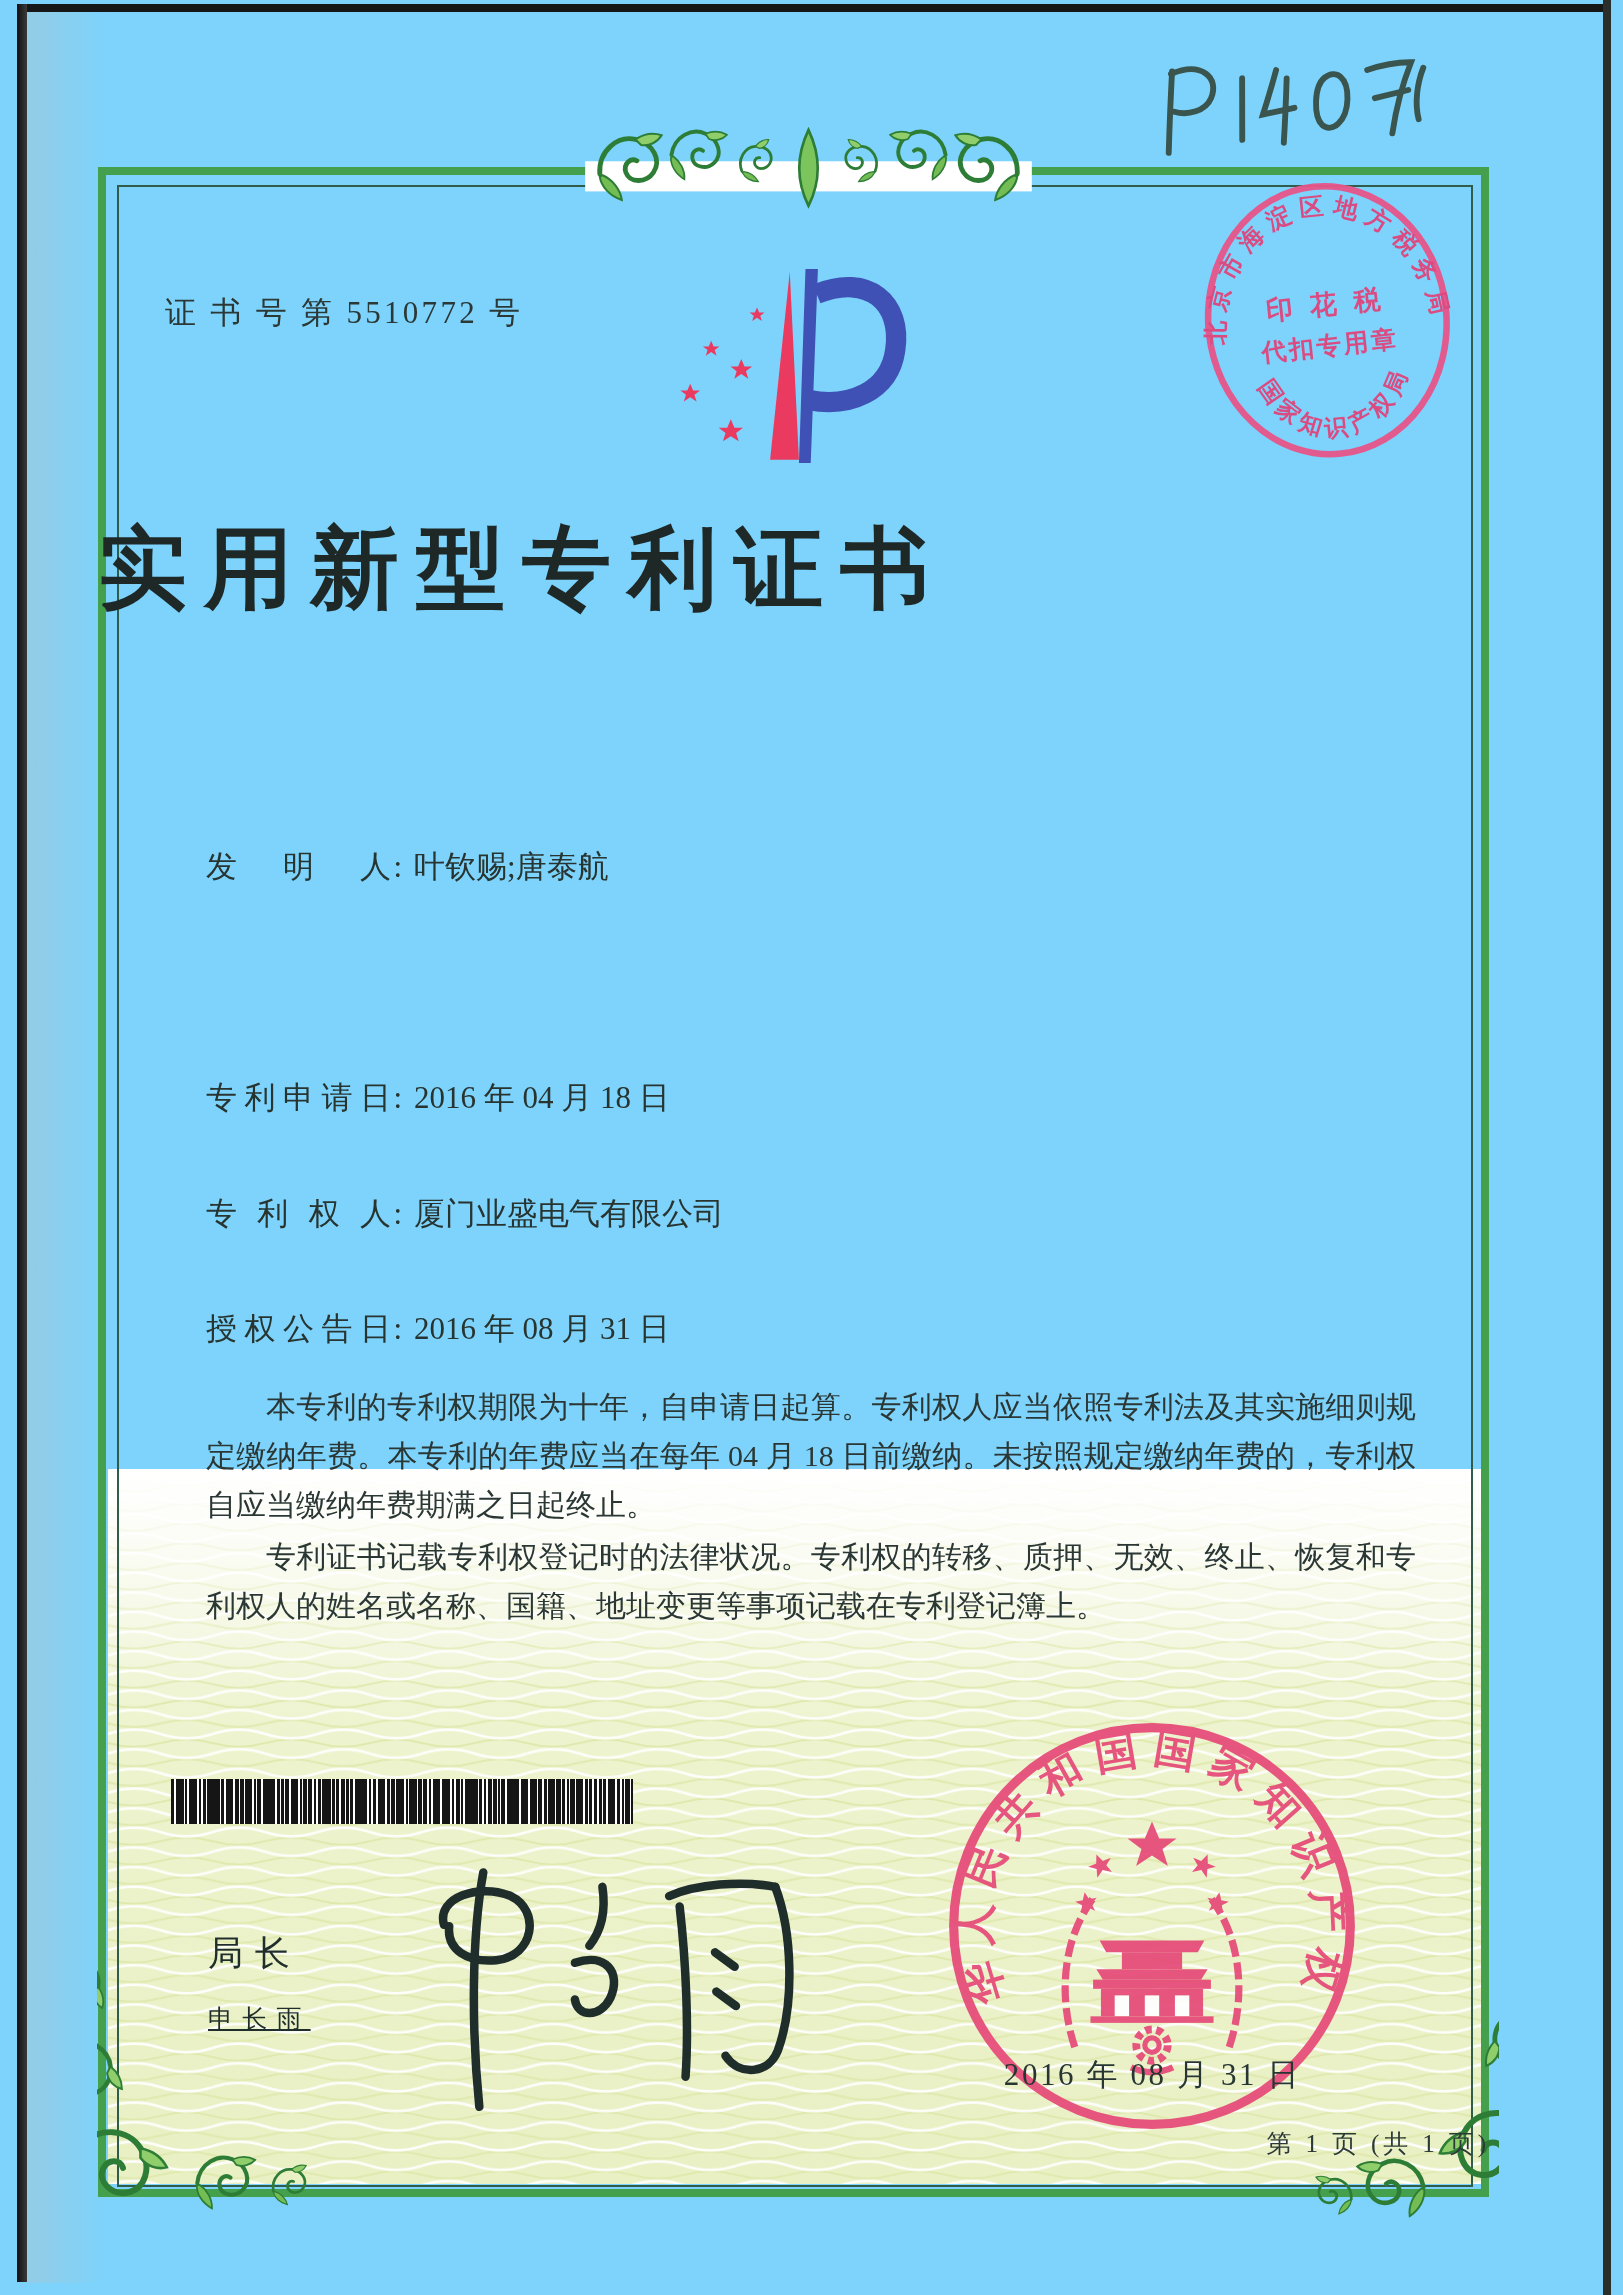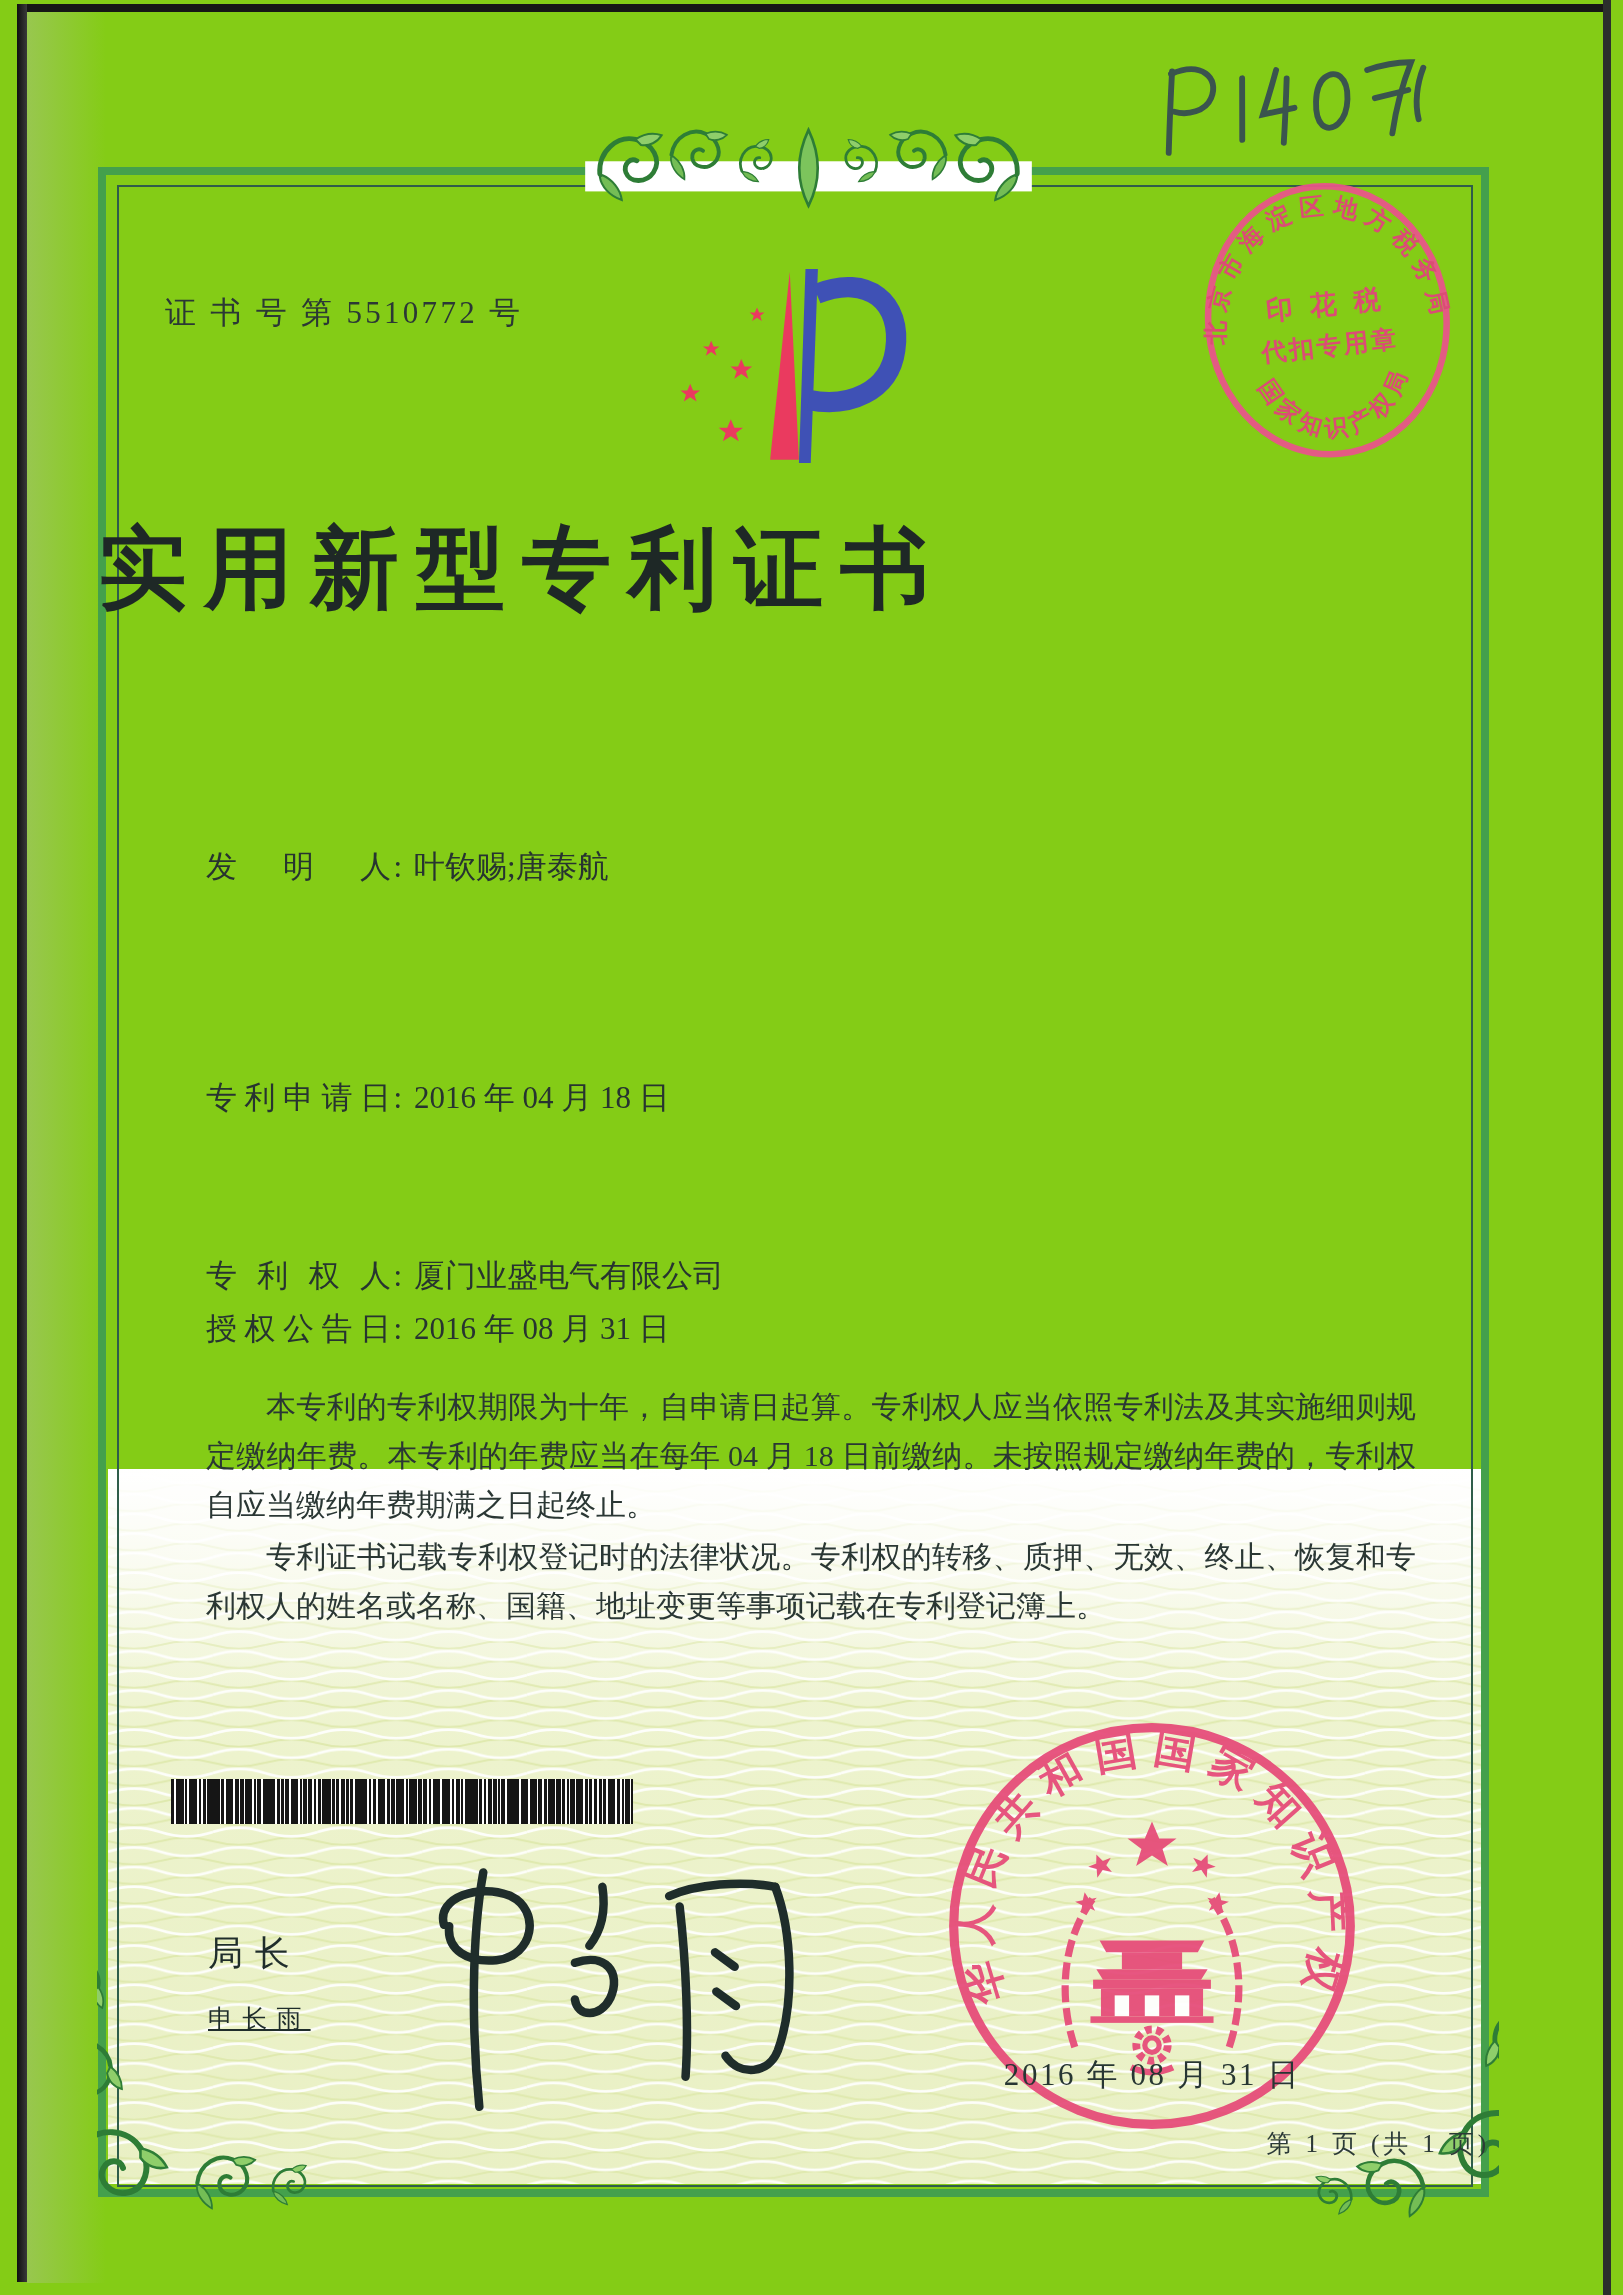--- a/index.html
+++ b/index.html
@@ -1,16 +1,16 @@
 <!DOCTYPE html>
 <html style="font-size:10.5px"><head>
 <meta charset="utf-8">
 <style>
   html,body{margin:0;padding:0;background:#ffffff;}
-  .page{position:relative;width:1623px;height:2295px;background:#84cc16;overflow:hidden;
+  .page{position:relative;width:1623px;height:2295px;background:#7dd3fc;overflow:hidden;
         font-family:"Liberation Serif", serif;color:#2b3835;}
   
   .scan-top{position:absolute;left:18.3px;top:3.9px;width:1587px;height:7.9px;background:#161616;}
   .scan-left{position:absolute;left:17px;top:3.9px;width:9.8px;height:2278px;background:linear-gradient(90deg,#101010,#3a3a3a);}
   .scan-right{position:absolute;left:1603px;top:0px;width:7.9px;height:2295px;background:#2b2f2c;}
   .page-shade{position:absolute;left:27px;top:11.8px;width:79px;height:2271px;
         background:linear-gradient(90deg,rgba(190,190,185,.35),rgba(255,255,255,0));}
   
   .frame-outer{position:absolute;left:98px;top:167px;width:1375px;height:2014px;border:8.5px solid #44a04c;}
   .frame-inner{position:absolute;left:117px;top:185px;width:1352px;height:1998px;border:2px solid #2f5d4a;}
@@ -169,21 +169,21 @@
   
   <div class="title">实用新型专利证书</div>
 
   
   <div class="field" style="top:846px">
     <span class="field-label">发明人</span><span class="field-colon">:</span><span>叶钦赐;唐泰航</span>
   </div>
   <div class="field" style="top:1077px">
     <span class="field-label">专利申请日</span><span class="field-colon">:</span><span>2016 年 04 月 18 日</span>
   </div>
-  <div class="field" style="top:1255px">
+  <div class="field" style="top:1193px">
     <span class="field-label">专利权人</span><span class="field-colon">:</span><span>厦门业盛电气有限公司</span>
   </div>
   <div class="field" style="top:1308px">
     <span class="field-label">授权公告日</span><span class="field-colon">:</span><span>2016 年 08 月 31 日</span>
   </div>
 
   
   <div class="body-text">
     <p>本专利的专利权期限为十年，自申请日起算。专利权人应当依照专利法及其实施细则规定缴纳年费。本专利的年费应当在每年 04 月 18 日前缴纳。未按照规定缴纳年费的，专利权自应当缴纳年费期满之日起终止。</p>
     <p>专利证书记载专利权登记时的法律状况。专利权的转移、质押、无效、终止、恢复和专利权人的姓名或名称、国籍、地址变更等事项记载在专利登记簿上。</p>

